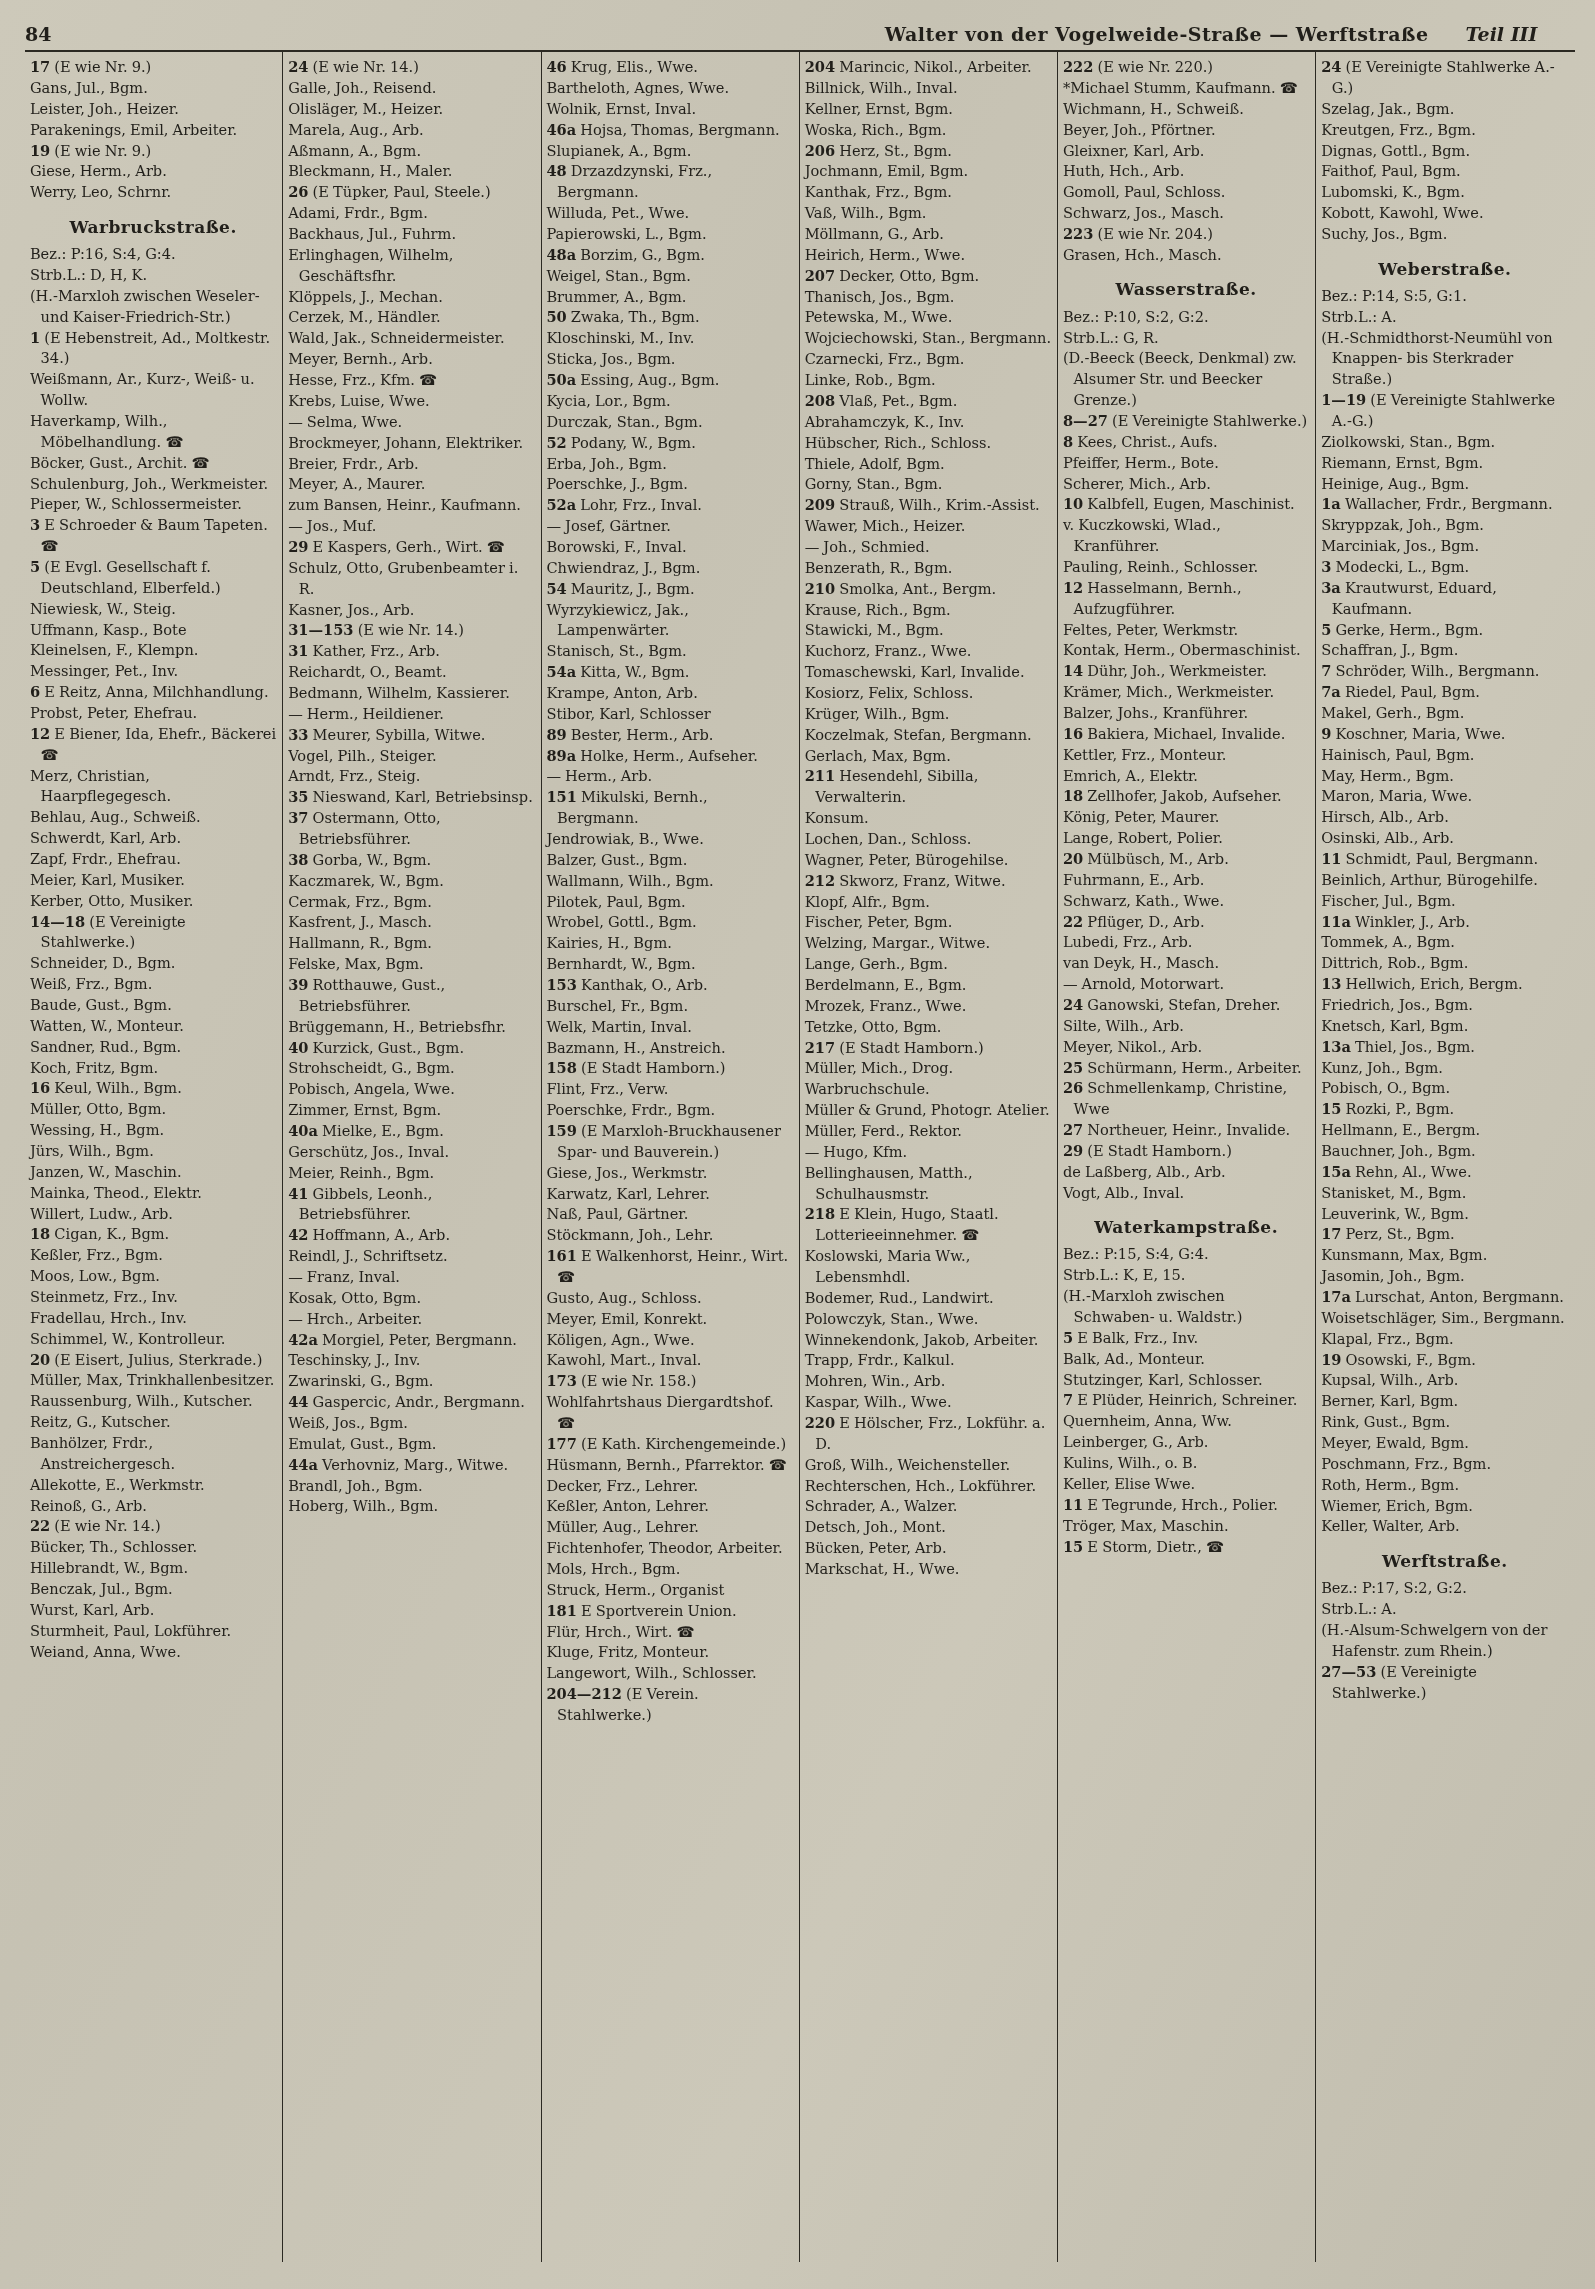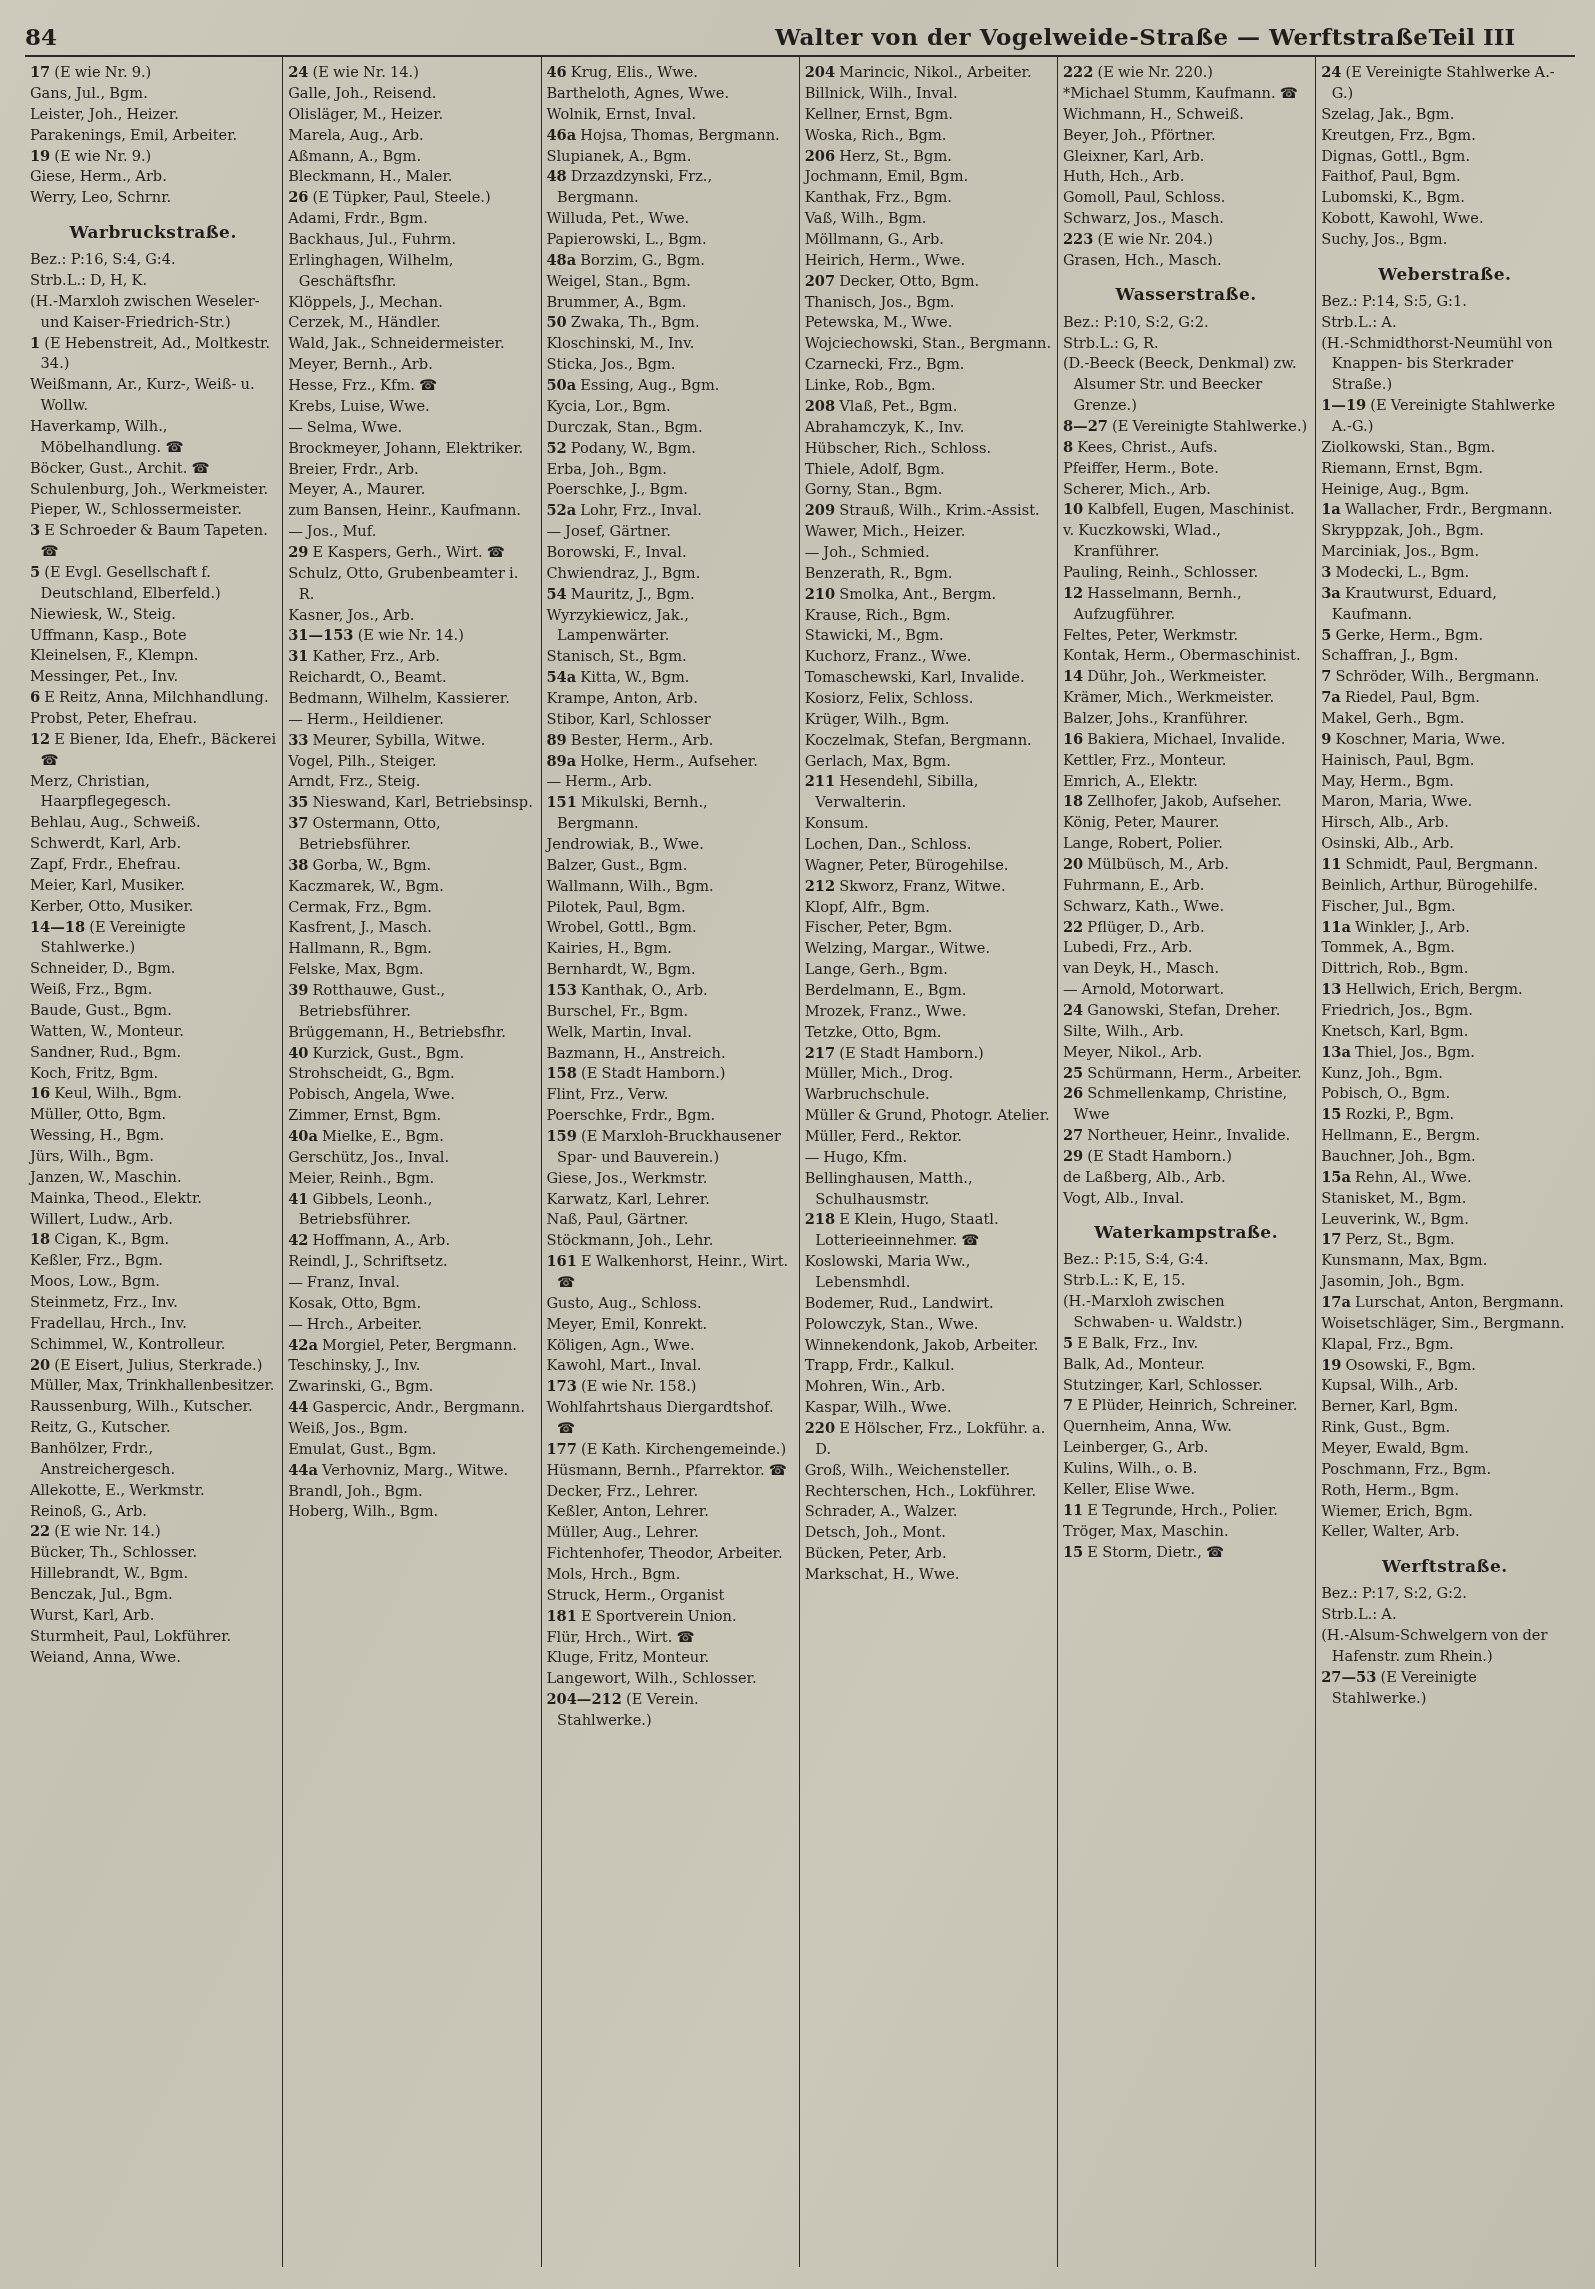--- a/index.html
+++ b/index.html
@@ -5,24 +5,24 @@
   html,body{margin:0;padding:0;}
   body{
     width:1596px;height:2290px;
     background:linear-gradient(115deg,#cdc9ba,#c6c2b3 35%,#ccc8b9 65%,#c1bdae);
     font-family:"DejaVu Serif", serif;
     color:#211f1a;
     overflow:hidden;
     position:relative;
   }
   .page{position:absolute;inset:0;padding:23.4px 21.5px 0 25px;box-sizing:border-box;}
-  .header{display:flex;align-items:baseline;font-weight:bold;font-size:23px;}
+  .header{display:flex;align-items:baseline;font-weight:bold;font-size:19px;}
   .pagenum{width:146px;}
   .header-title{flex:1;text-align:right;letter-spacing:0.5px;}
-  .part{width:146px;text-align:left;}
+  .part{width:146px;text-align:center;font-style:italic;}
   .rule{border-bottom:2.9px solid #2b2922;margin-top:4.9px;}
   .cols{display:flex;height:2210px;overflow:hidden;justify-content:center;}
   .col{
     width:16.6667%;
     padding:4.9px 5.9px 0 4.9px;
     box-sizing:border-box;
     border-right:1.5px solid #2b2922;
     overflow:hidden;
     font-size:14.6px;
     line-height:1.43;

